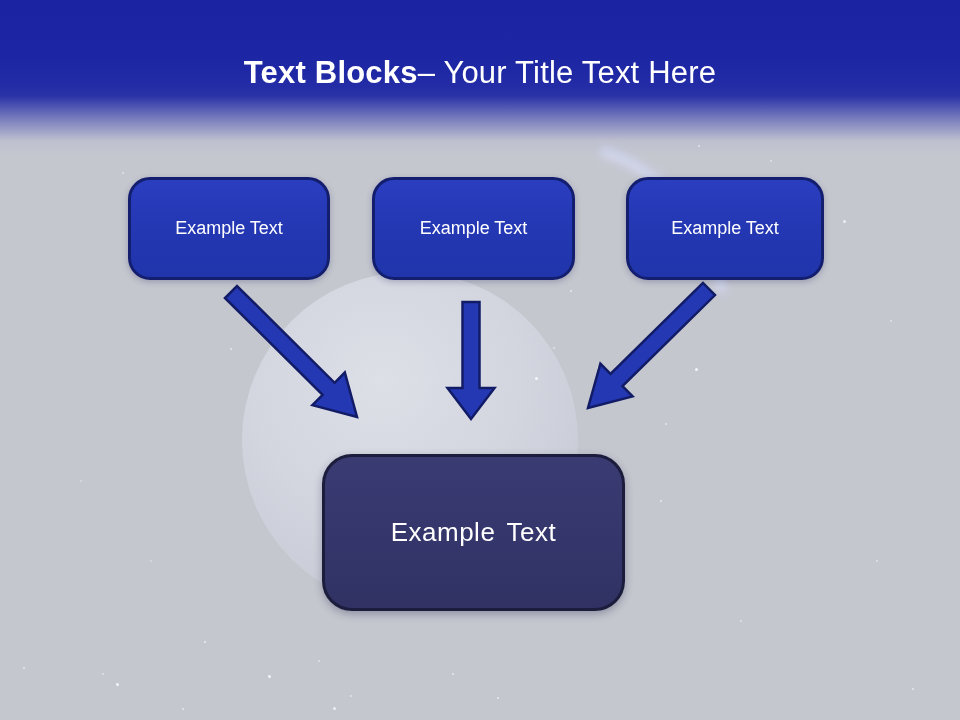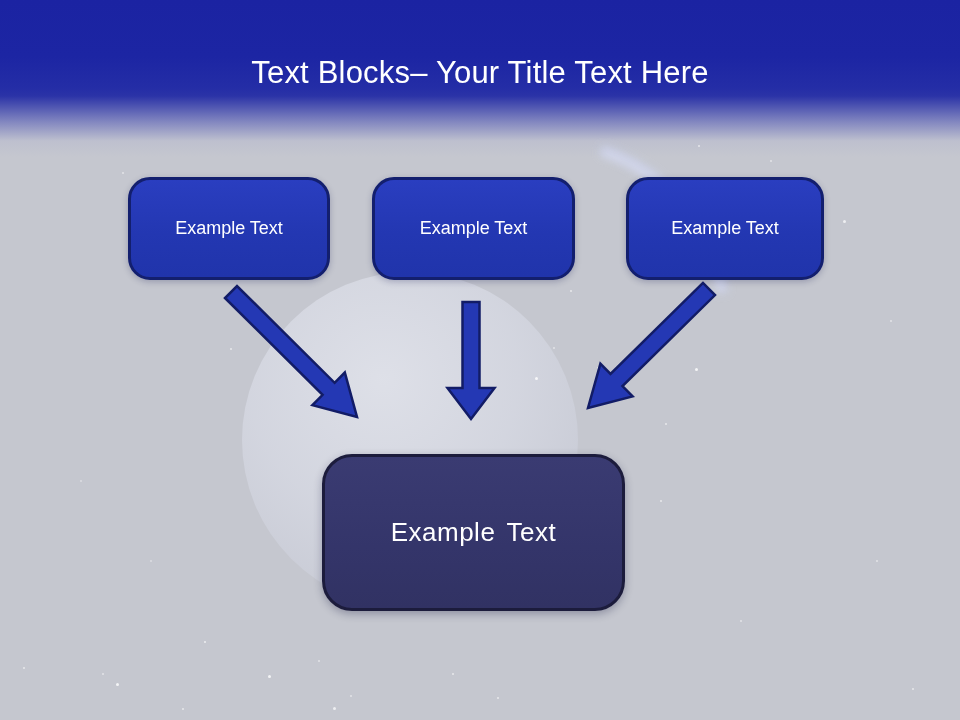--- a/index.html
+++ b/index.html
@@ -26,21 +26,21 @@
       rgba(205,209,228,0) 100%);
   }
   .decor-svg{position:absolute;top:0;left:0;width:960px;height:720px;pointer-events:none;}
   .star{position:absolute;background:#ffffff;border-radius:50%;}
   
   .title{
     position:absolute;top:54px;left:0;width:100%;
     text-align:center;color:#ffffff;font-size:31px;line-height:38px;
     letter-spacing:0.2px;cursor:default;
   }
-  .title .bold{font-weight:400;}
+  .title .bold{font-weight:700;}
   .title .rest{font-weight:400;}
   
   .block{
     position:absolute;box-sizing:border-box;
     background:linear-gradient(180deg,#2a3ec0 0%,#2337b2 55%,#2034ab 100%);
     border:3px solid #131f6e;border-radius:22px;
     display:flex;align-items:center;justify-content:center;
     color:#ffffff;font-size:18px;
     box-shadow:0 2px 6px rgba(18,24,80,0.25);
     cursor:default;

